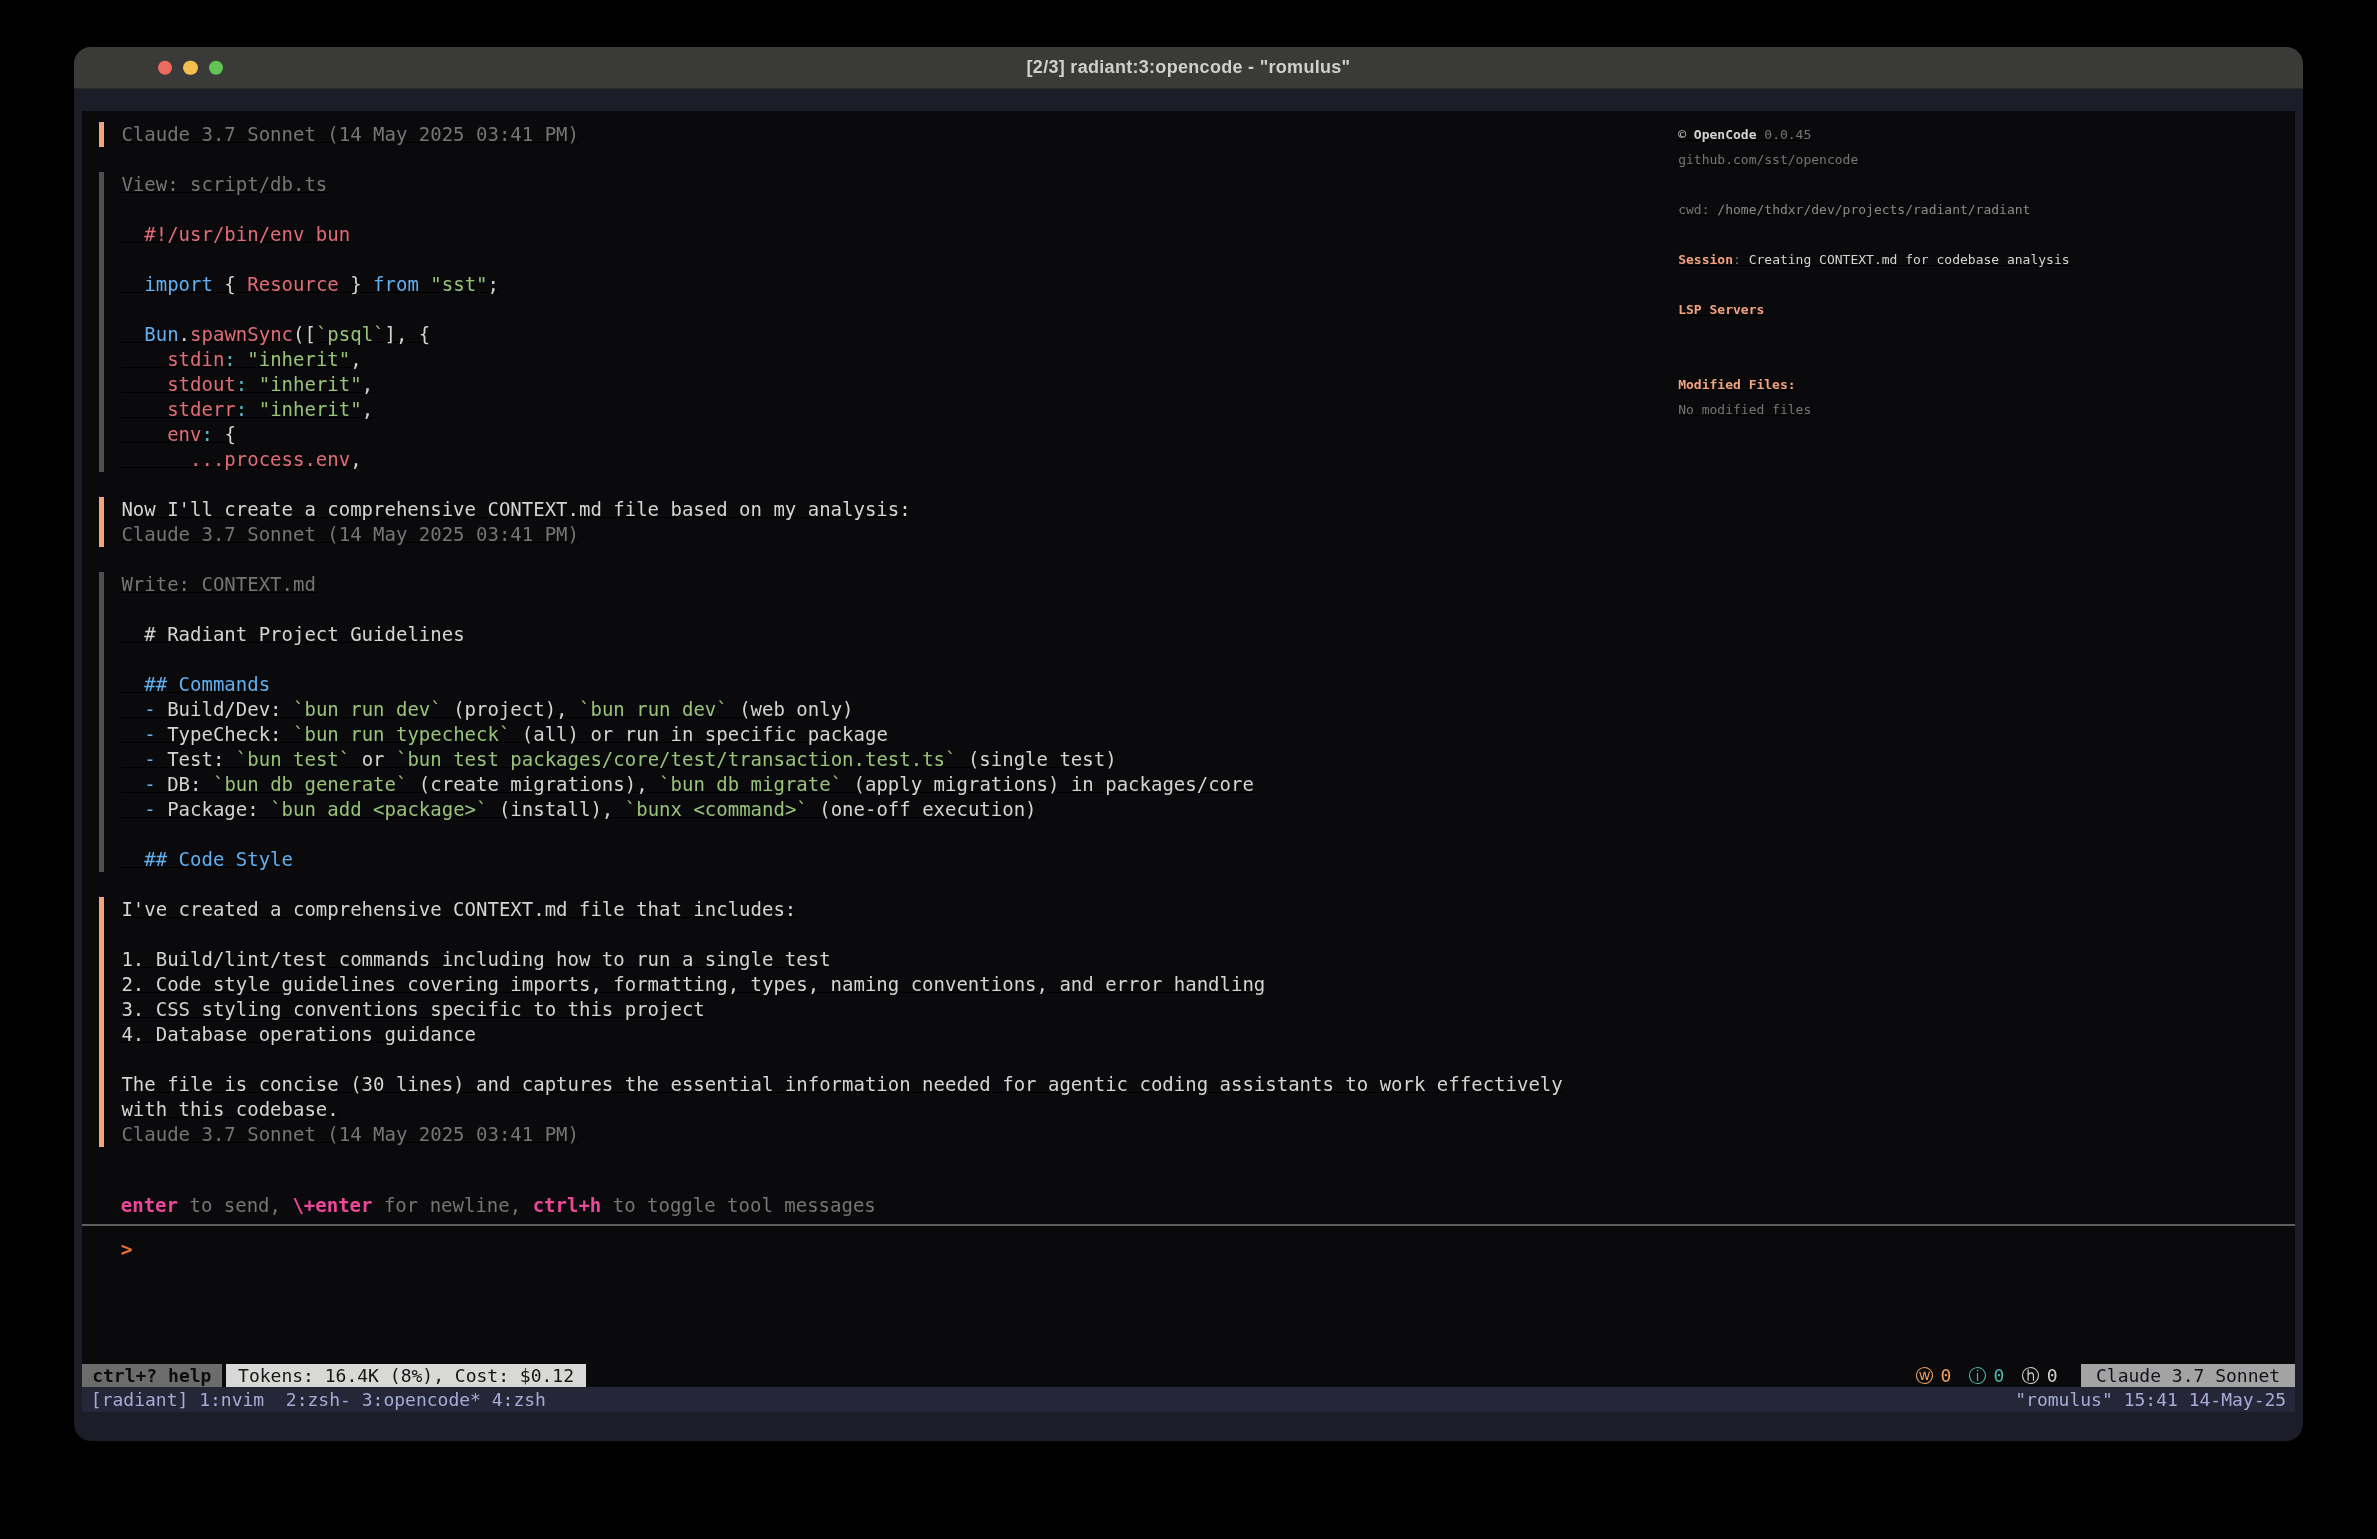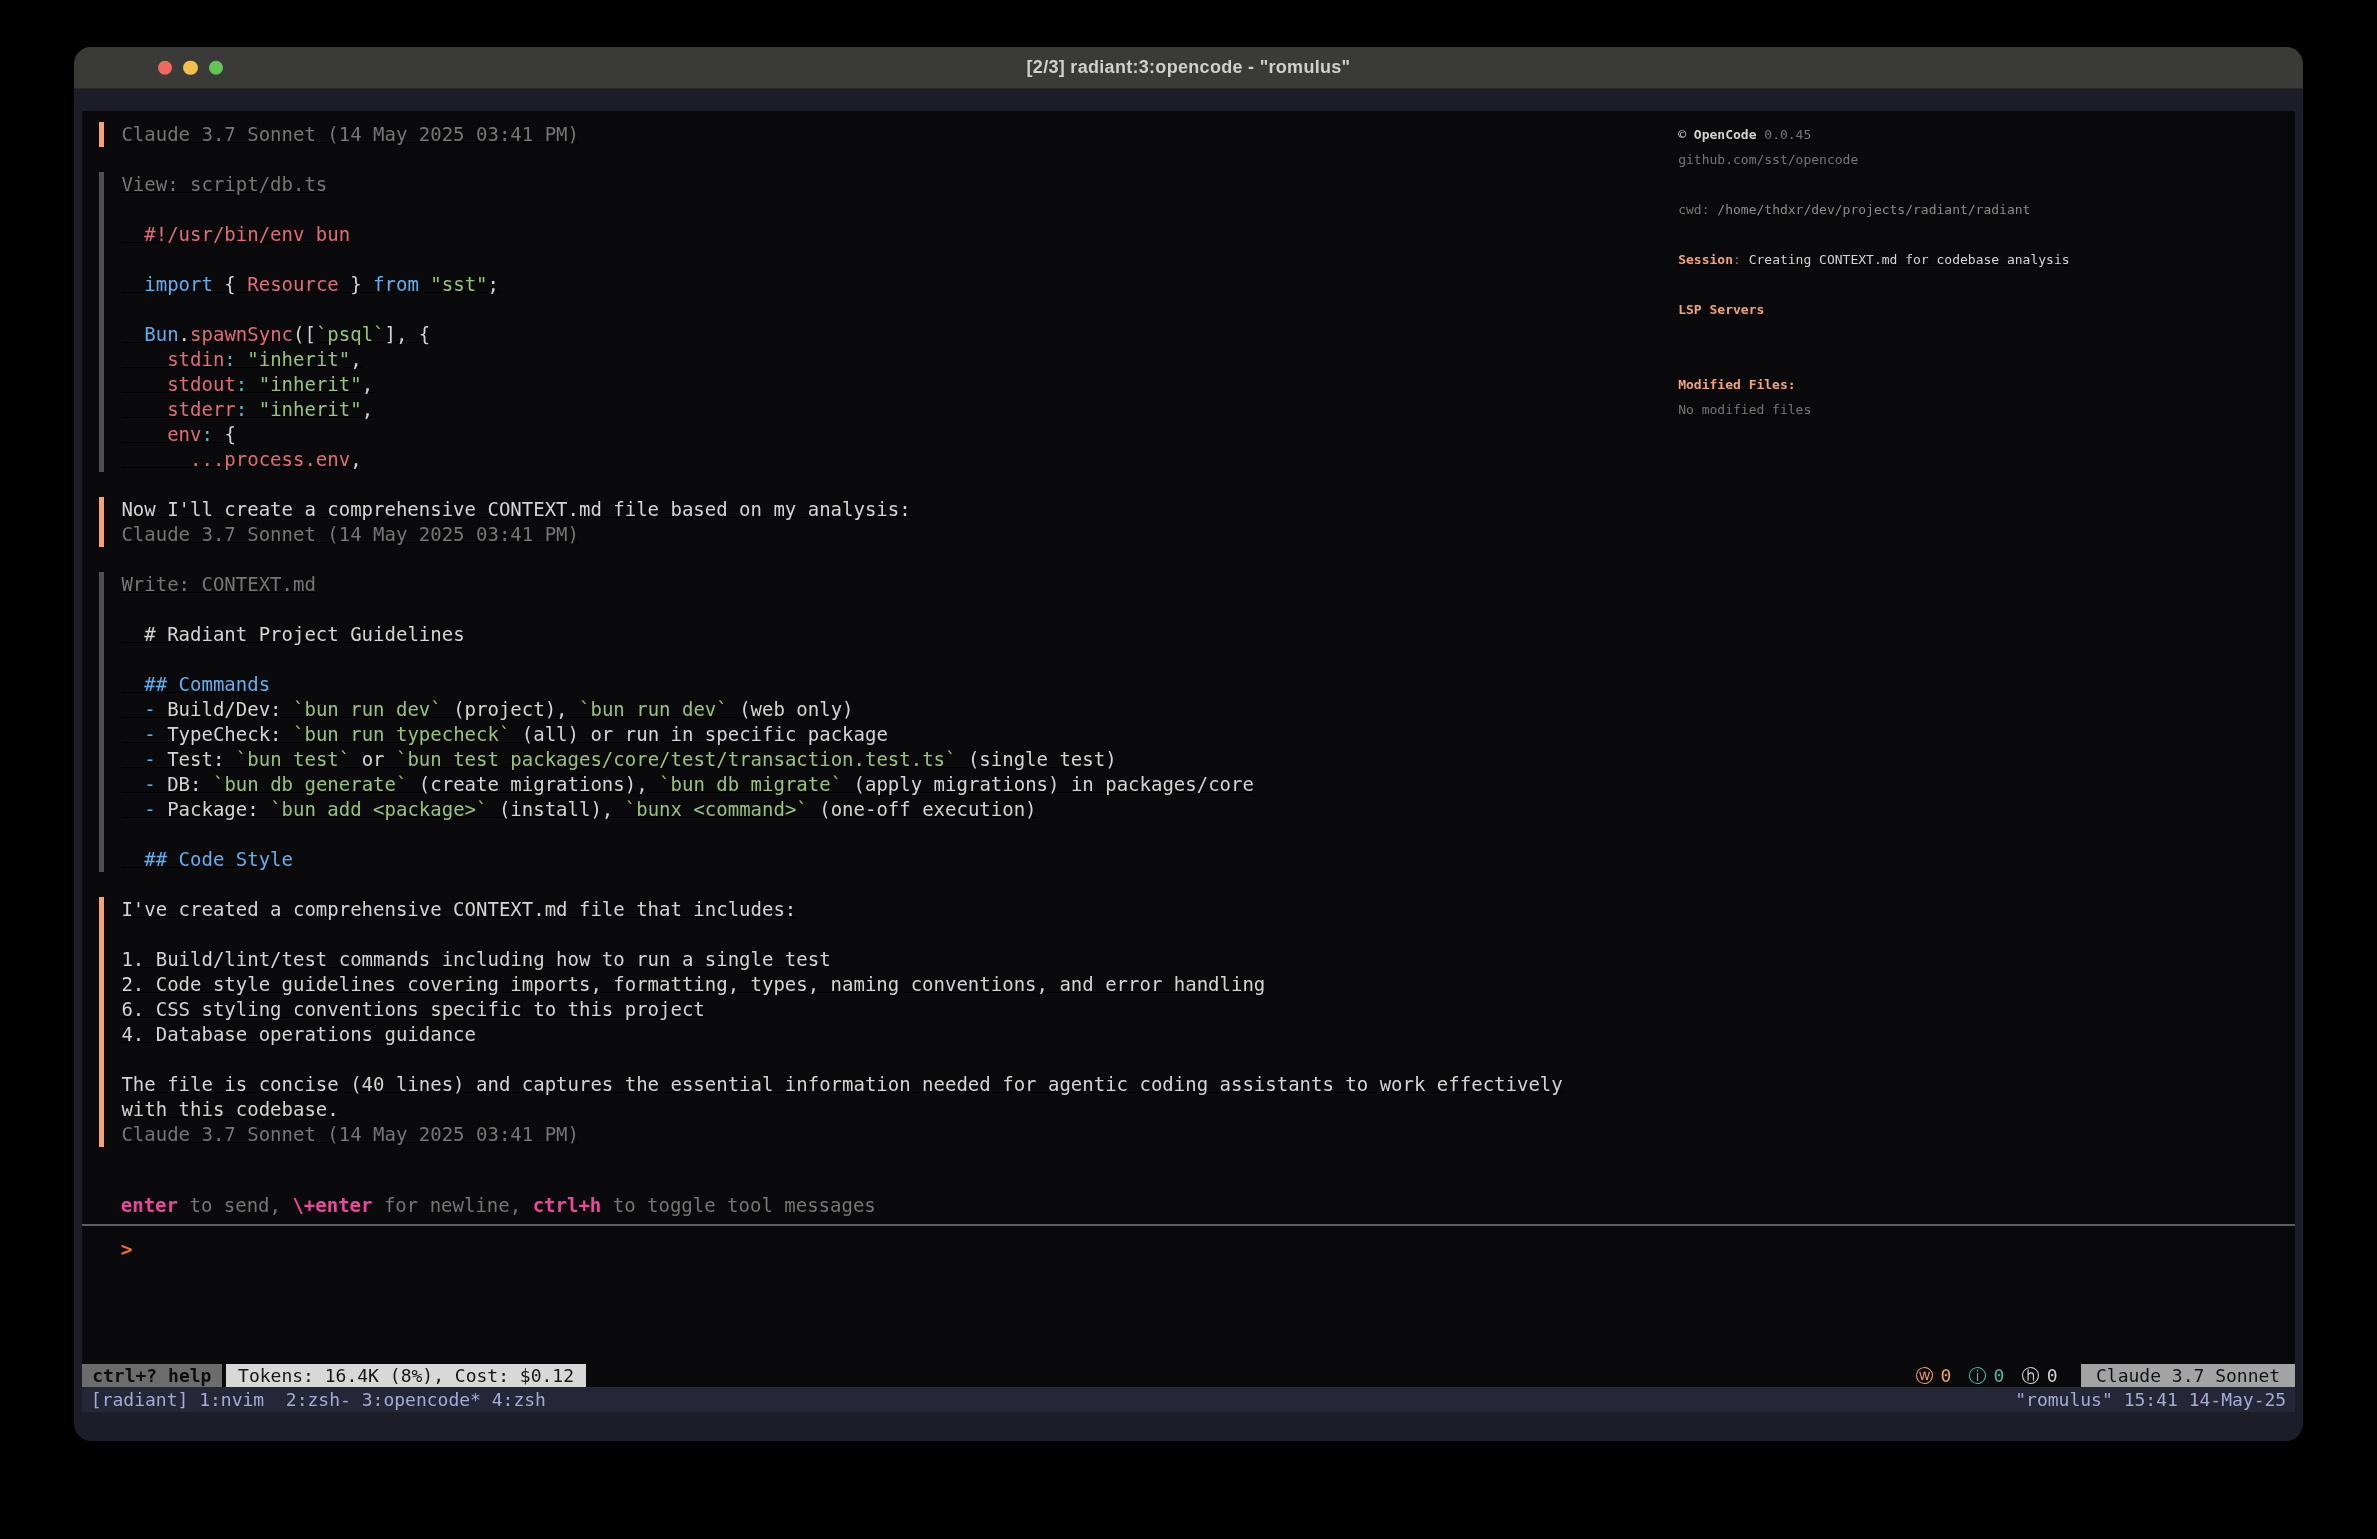--- a/index.html
+++ b/index.html
@@ -120,24 +120,24 @@
               <div class="line"><span class="c-white">  </span><span class="c-blue">- </span><span class="c-white">DB: </span><span class="c-green">`bun db generate`</span><span class="c-white"> (create migrations), </span><span class="c-green">`bun db migrate`</span><span class="c-white"> (apply migrations) in packages/core</span></div>
               <div class="line"><span class="c-white">  </span><span class="c-blue">- </span><span class="c-white">Package: </span><span class="c-green">`bun add &lt;package&gt;`</span><span class="c-white"> (install), </span><span class="c-green">`bunx &lt;command&gt;`</span><span class="c-white"> (one-off execution)</span></div>
               <div class="line"></div>
               <div class="line"><span class="c-white">  </span><span class="c-blue">## Code Style</span></div>
             </div>
             <div class="block bar-orange">
               <div class="line"><span class="c-white">I've created a comprehensive CONTEXT.md file that includes:</span></div>
               <div class="line"></div>
               <div class="line"><span class="c-white">1. Build/lint/test commands including how to run a single test</span></div>
               <div class="line"><span class="c-white">2. Code style guidelines covering imports, formatting, types, naming conventions, and error handling</span></div>
-              <div class="line"><span class="c-white">6. CSS styling conventions specific to this project</span></div>
+              <div class="line"><span class="c-white">3. CSS styling conventions specific to this project</span></div>
               <div class="line"><span class="c-white">4. Database operations guidance</span></div>
               <div class="line"></div>
-              <div class="line"><span class="c-white">The file is concise (40 lines) and captures the essential information needed for agentic coding assistants to work effectively</span></div>
+              <div class="line"><span class="c-white">The file is concise (30 lines) and captures the essential information needed for agentic coding assistants to work effectively</span></div>
               <div class="line"><span class="c-white">with this codebase.</span></div>
               <div class="line"><span class="c-gray">Claude 3.7 Sonnet (14 May 2025 03:41 PM)</span></div>
             </div>
           </div>
 
         <div class="sidebar">
           <div class="side-line"><span class="c-white">© </span><span class="c-white b">OpenCode</span><span class="c-gray"> 0.0.45</span></div>
           <div class="side-line"><span class="c-gray">github.com/sst/opencode</span></div>
           <div class="side-line mt1"><span class="c-gray">cwd: </span><span class="c-gray2">/home/thdxr/dev/projects/radiant/radiant</span></div>
           <div class="side-line mt1"><span class="c-orange b">Session</span><span class="c-gray">: </span><span class="c-white">Creating CONTEXT.md for codebase analysis</span></div>

